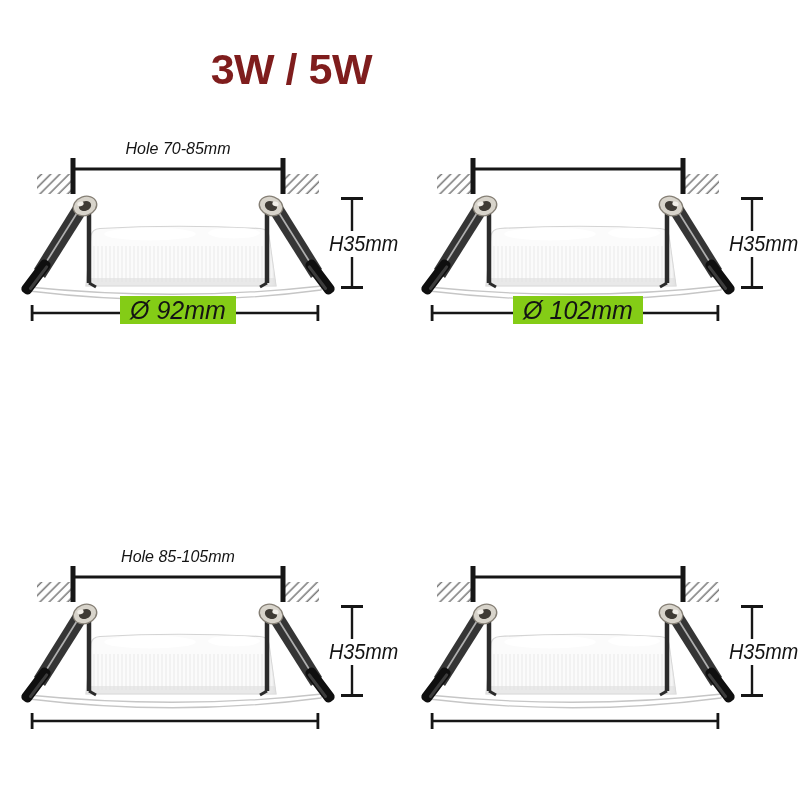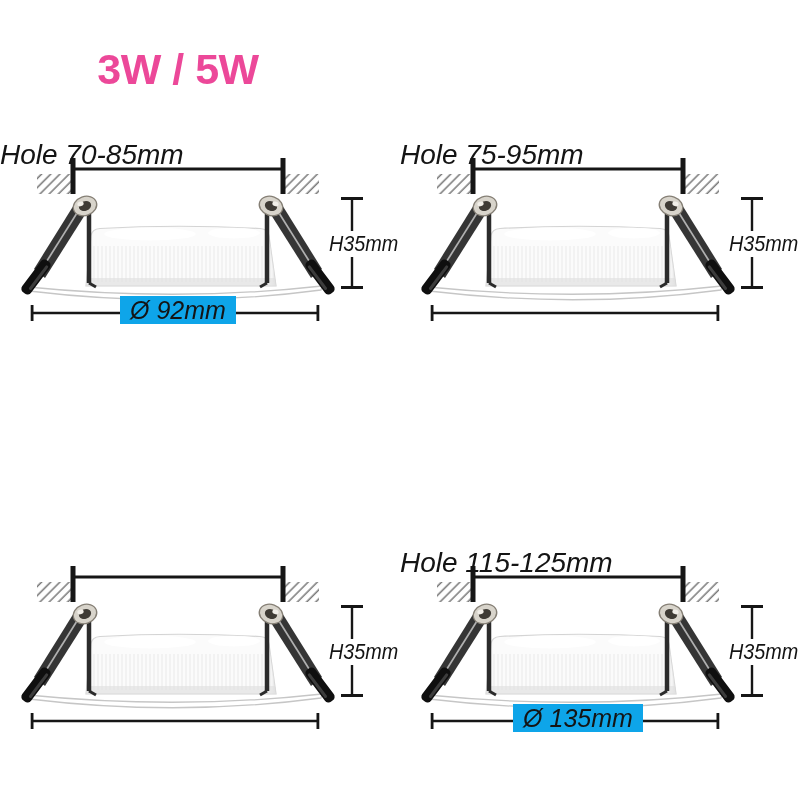--- a/index.html
+++ b/index.html
@@ -10,43 +10,43 @@
     overflow:hidden;
   }
   .grid {
     display:grid;
     grid-template-columns:400px 400px;
     grid-template-rows:400px 400px;
     width:800px; height:800px;
   }
   .panel { position:relative; width:400px; height:400px; }
   .title {
-    position:absolute; top:48px; left:0; width:356px;
-    text-align:center; font-weight:bold; font-size:43px;
-    letter-spacing:-0.5px; line-height:1; color:#ec4899;
+    position:absolute; top:48px; left:16px; width:356px;
+    text-align:right; font-weight:bold; font-size:43px;
+    letter-spacing:-0.5px; line-height:1; color:#7f1d1d;
     white-space:nowrap;
   }
   .art-stack { position:absolute; left:0; top:0; width:400px; height:400px; }
   .row2 .art-stack { transform:translateY(8px); }
   svg.art { position:absolute; left:0; top:0; width:400px; height:400px; display:block; }
   .lbl { position:absolute; color:#141414; font-style:italic; white-space:nowrap; }
   .lbl-hole {
-    top:140px; left:0; width:356px; 
-    font-size:28px; line-height:1.1;
+    top:140px; left:0; width:356px; text-align:center;
+    font-size:16px; line-height:1.1;
   }
   .lbl-height {
     top:231px; left:329px; font-size:22px; line-height:1.1;
     background:#ffffff; padding:1px 2px 1px 0;
     transform:scaleX(0.9); transform-origin:left center;
   }
   .lbl-dia {
     top:296px; left:0; width:356px; text-align:center;
     font-size:25px; line-height:1.15;
   }
-  .lbl-dia span { background:#0ea5e9; padding:0 10px; }
+  .lbl-dia span { background:#84cc16; padding:0 10px; }
   .defs-holder { position:absolute; width:0; height:0; }
 </style>
 </head>
 <body>
 
 <svg class="defs-holder" aria-hidden="true">
   <defs>
     <pattern id="hatch" width="6.5" height="6.5" patternUnits="userSpaceOnUse" patternTransform="rotate(45)">
       <line x1="3" y1="0" x2="3" y2="6.5" stroke="#7d7d7d" stroke-width="1.6"></line>
     </pattern>
@@ -137,38 +137,37 @@
       <div class="lbl lbl-height">H35mm</div>
       <div class="lbl lbl-dia"><span>Ø 92mm</span></div>
     </div>
   </section>
 
   <section class="panel row1">
     <div class="art-stack">
       <svg class="art" viewBox="0 0 400 400">
           <use href="#downlight-art"></use>
         </svg>
-      <div class="lbl lbl-hole">Hole 75-95mm</div>
+      <div class="lbl lbl-height">H35mm</div>
+      <div class="lbl lbl-dia"><span>Ø 102mm</span></div>
+    </div>
+  </section>
+
+  <section class="panel row2">
+    <div class="art-stack">
+      <svg class="art" viewBox="0 0 400 400">
+          <use href="#downlight-art"></use>
+        </svg>
+      <div class="lbl lbl-hole">Hole 85-105mm</div>
       <div class="lbl lbl-height">H35mm</div>
     </div>
   </section>
 
   <section class="panel row2">
     <div class="art-stack">
       <svg class="art" viewBox="0 0 400 400">
           <use href="#downlight-art"></use>
         </svg>
       <div class="lbl lbl-height">H35mm</div>
     </div>
   </section>
 
-  <section class="panel row2">
-    <div class="art-stack">
-      <svg class="art" viewBox="0 0 400 400">
-          <use href="#downlight-art"></use>
-        </svg>
-      <div class="lbl lbl-hole">Hole 115-125mm</div>
-      <div class="lbl lbl-height">H35mm</div>
-      <div class="lbl lbl-dia"><span>Ø 135mm</span></div>
-    </div>
-  </section>
-
 </div>
 
 </body></html>

